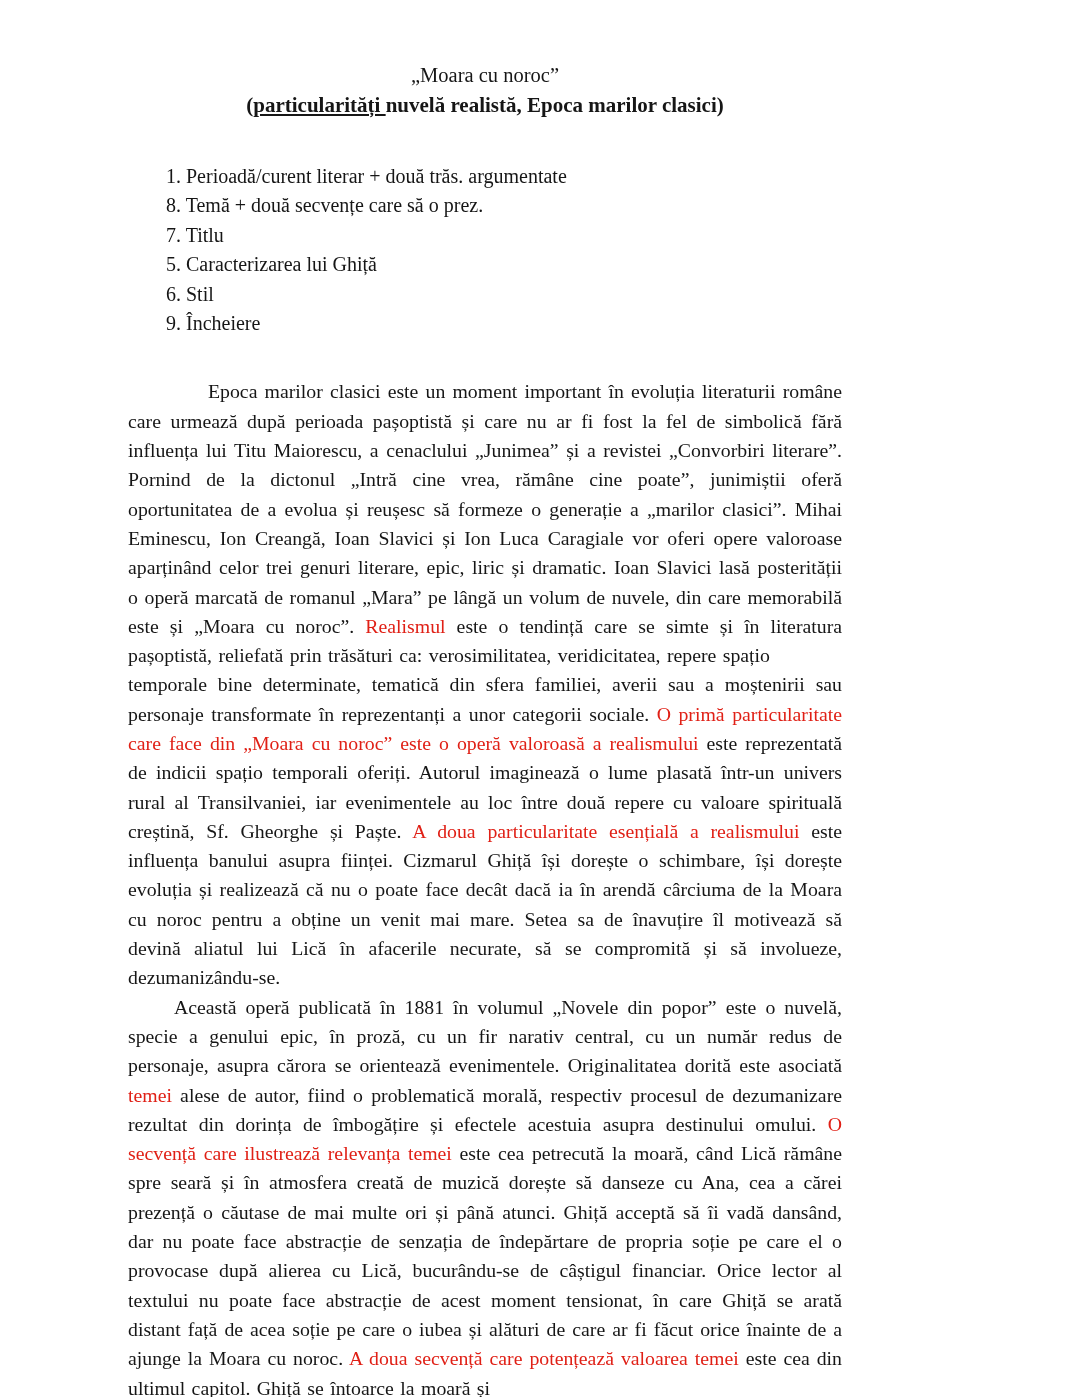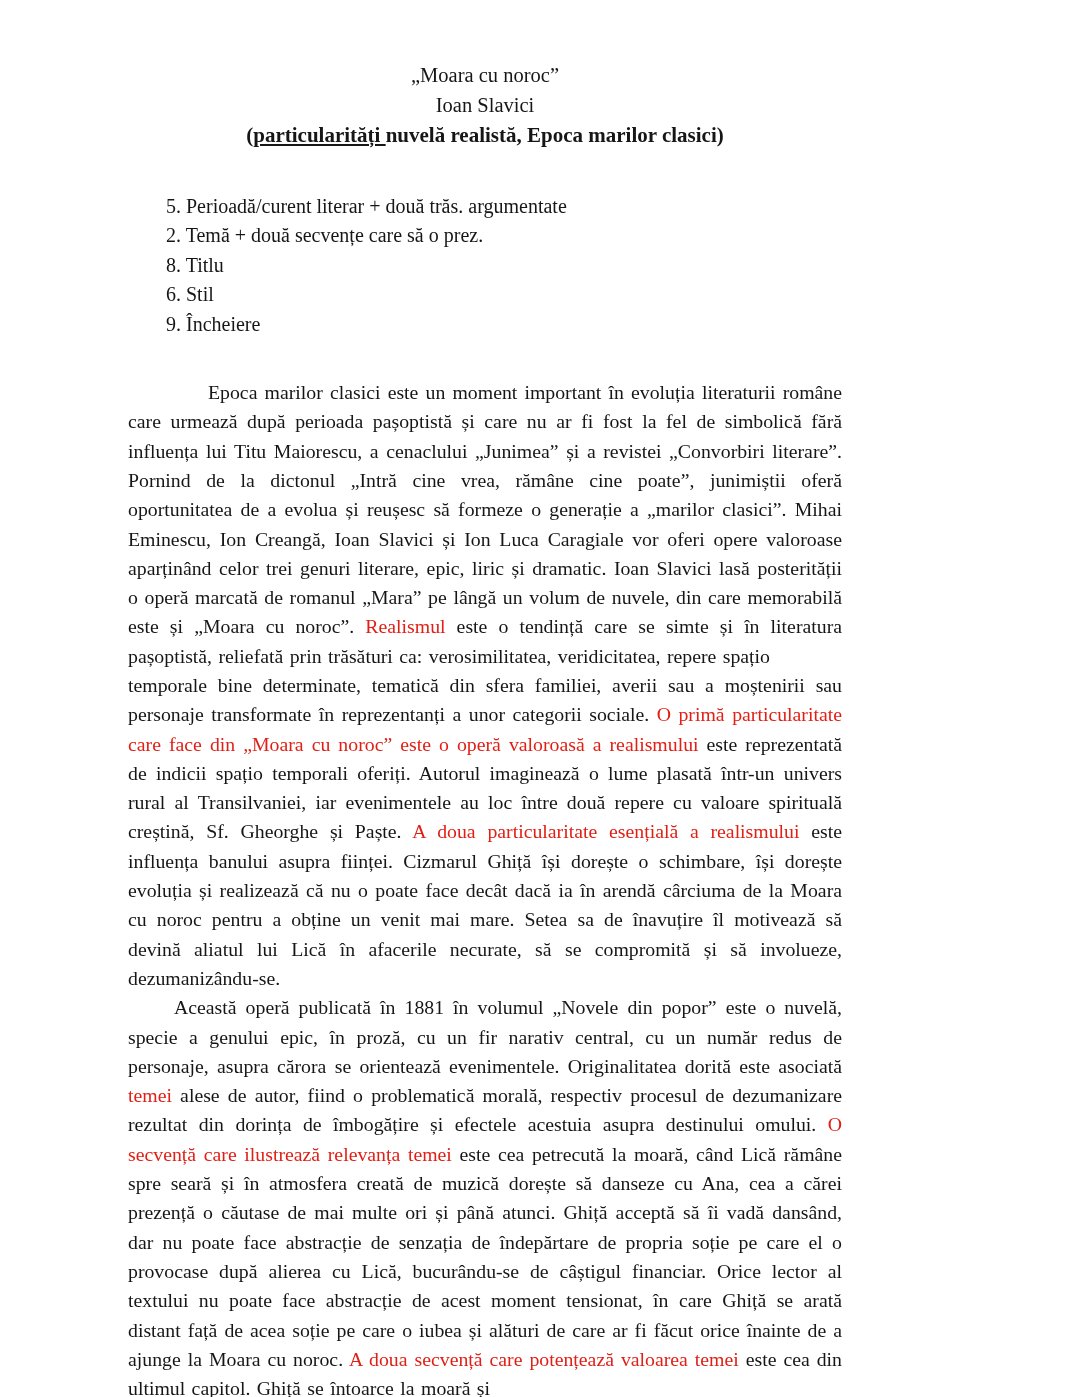--- a/index.html
+++ b/index.html
@@ -44,28 +44,28 @@
   .par .red{color:var(--accent-red);}
   .indent-large{text-indent:80px;}
   .indent-small{text-indent:46px;}
 </style>
 </head>
 <body>
 
 <div class="page">
   <div class="doc-header">
     <div class="doc-title">„Moara cu noroc”</div>
-    <div class="doc-author">Ioan Slavici</div>
     <div class="doc-subtitle"><span>(</span><span class="u">particularități </span><span>nuvelă realistă, Epoca marilor clasici)</span></div>
   </div>
 
   <div class="outline">
-      <div class="outline-item">5. Perioadă/curent literar + două trăs. argumentate</div>
-      <div class="outline-item">2. Temă + două secvențe care să o prez.</div>
-      <div class="outline-item">8. Titlu</div>
+      <div class="outline-item">1. Perioadă/curent literar + două trăs. argumentate</div>
+      <div class="outline-item">8. Temă + două secvențe care să o prez.</div>
+      <div class="outline-item">7. Titlu</div>
+      <div class="outline-item">5. Caracterizarea lui Ghiță</div>
       <div class="outline-item">6. Stil</div>
       <div class="outline-item">9. Încheiere</div>
     </div>
 
   <div class="essay-body">
       <p class="par indent-large"><span>Epoca marilor clasici este un moment important în evoluția literaturii române care urmează după perioada pașoptistă și care nu ar fi fost la fel de simbolică fără influența lui Titu Maiorescu, a cenaclului „Junimea” și a revistei „Convorbiri literare”. Pornind de la dictonul „Intră cine vrea, rămâne cine poate”, junimiștii oferă oportunitatea de a evolua și reușesc să formeze o generație a „marilor clasici”. Mihai Eminescu, Ion Creangă, Ioan Slavici și Ion Luca Caragiale vor oferi opere valoroase aparținând celor trei genuri literare, epic, liric și dramatic. Ioan Slavici lasă posterității o operă marcată de romanul „Mara” pe lângă un volum de nuvele, din care memorabilă este și „Moara cu noroc”. </span><span class="red">Realismul</span><span> este o tendință care se simte și în literatura pașoptistă, reliefată prin trăsături ca: verosimilitatea, veridicitatea, repere spațio</span><br><span>temporale bine determinate, tematică din sfera familiei, averii sau a moștenirii sau personaje transformate în reprezentanți a unor categorii sociale. </span><span class="red">O primă particularitate care face din „Moara cu noroc” este o operă valoroasă a realismului</span><span> este reprezentată de indicii spațio temporali oferiți. Autorul imaginează o lume plasată într-un univers rural al Transilvaniei, iar evenimentele au loc între două repere cu valoare spirituală creștină, Sf. Gheorghe și Paște. </span><span class="red">A doua particularitate esențială a realismului</span><span> este influența banului asupra ființei. Cizmarul Ghiță își dorește o schimbare, își dorește evoluția și realizează că nu o poate face decât dacă ia în arendă cârciuma de la Moara cu noroc pentru a obține un venit mai mare. Setea sa de înavuțire îl motivează să devină aliatul lui Lică în afacerile necurate, să se compromită și să involueze, dezumanizându-se.</span></p>
       <p class="par indent-small"><span>Această operă publicată în 1881 în volumul „Novele din popor” este o nuvelă, specie a genului epic, în proză, cu un fir narativ central, cu un număr redus de personaje, asupra cărora se orientează evenimentele. Originalitatea dorită este asociată </span><span class="red">temei</span><span> alese de autor, fiind o problematică morală, respectiv procesul de dezumanizare rezultat din dorința de îmbogățire și efectele acestuia asupra destinului omului. </span><span class="red">O secvență care ilustrează relevanța temei</span><span> este cea petrecută la moară, când Lică rămâne spre seară și în atmosfera creată de muzică dorește să danseze cu Ana, cea a cărei prezență o căutase de mai multe ori și până atunci. Ghiță acceptă să îi vadă dansând, dar nu poate face abstracție de senzația de îndepărtare de propria soție pe care el o provocase după alierea cu Lică, bucurându-se de câștigul financiar. Orice lector al textului nu poate face abstracție de acest moment tensionat, în care Ghiță se arată distant față de acea soție pe care o iubea și alături de care ar fi făcut orice înainte de a ajunge la Moara cu noroc. </span><span class="red">A doua secvență care potențează valoarea temei</span><span> este cea din ultimul capitol. Ghiță se întoarce la moară și</span></p>
     </div>
 </div>
 

